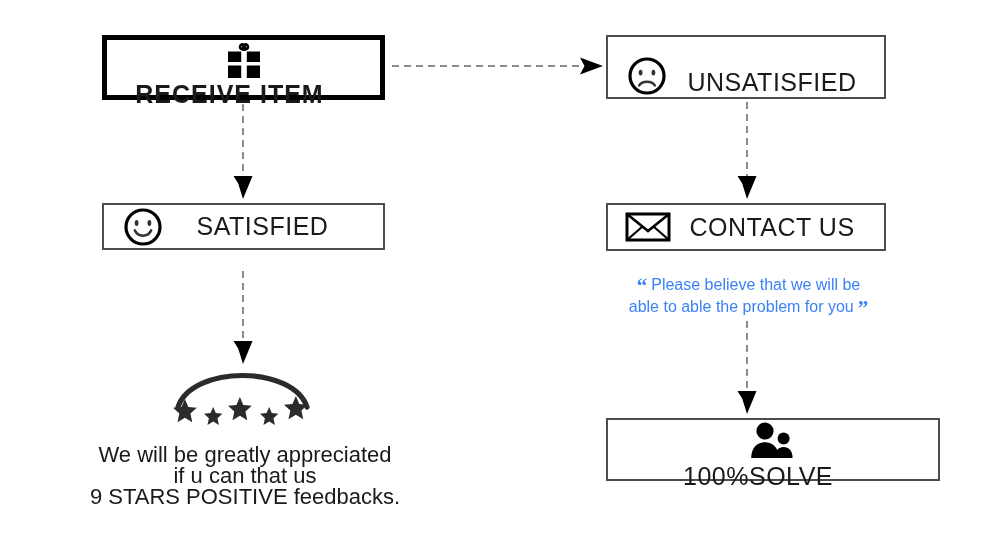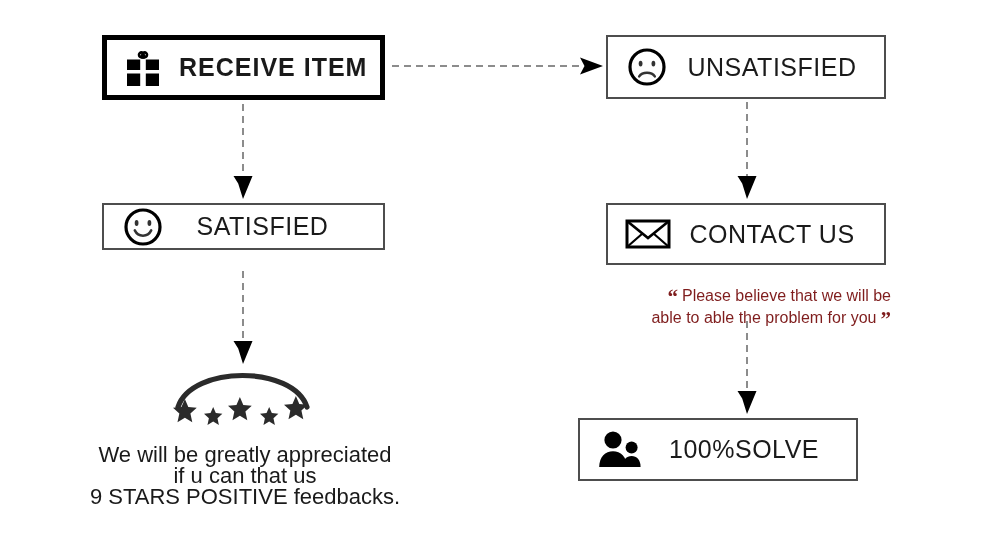--- a/index.html
+++ b/index.html
@@ -32,25 +32,25 @@
   .node .lbl{
     flex:1 1 auto;
     text-align:center;
     white-space:nowrap;
     letter-spacing:0.5px;
   }
   .node.thick .lbl{font-weight:700;font-size:25px;letter-spacing:1px;}
   .node.thin .lbl{font-weight:400;font-size:25px;letter-spacing:0.5px;}
 
   
-  #box-receive{left:102px;top:35px;width:283px;height:65px;}
-  #box-unsatisfied{left:606px;top:35px;width:280px;height:64px;}
+  #box-receive{left:102px;top:35px;width:283px;height:65px;flex-direction:column;}
+  #box-unsatisfied{left:606px;top:35px;width:280px;height:64px;align-items:flex-end;}
   #box-satisfied{left:102px;top:203px;width:283px;height:47px;}
-  #box-contact{left:606px;top:203px;width:280px;height:62px;}
-  #box-solve{left:578px;top:418px;width:280px;height:63px;}
+  #box-contact{left:606px;top:203px;width:280px;height:48px;}
+  #box-solve{left:606px;top:418px;width:334px;height:63px;flex-direction:column;}
 
   #box-receive .ico{width:72px;}
   #box-unsatisfied .ico{width:78px;}
   #box-satisfied .ico{width:78px;}
   #box-contact .ico{width:80px;}
   #box-solve .ico{width:82px;}
 
   #box-receive .lbl{padding-right:28px;}
   #box-unsatisfied .lbl{padding-right:26px;}
   #box-satisfied .lbl{padding-right:40px;}
@@ -78,23 +78,23 @@
     font-size:22px;
     line-height:21px;
     color:#1a1a1a;
     white-space:nowrap;
   }
   #stars-caption{left:70px;top:444px;width:350px;}
   #stars-caption div{display:block;}
 
   #contact-quote{
     position:absolute;
-    left:606px;top:285px;width:285px;
-    text-align:right;
-    font-size:16px;line-height:22px;color:#7f1d1d;
+    left:606px;top:274px;width:285px;
+    text-align:center;
+    font-size:16px;line-height:22px;color:#3b82f6;
   }
   #contact-quote .qline{display:block;white-space:nowrap;}
   .qmark{
     font-family:"Liberation Serif", serif;
     font-weight:700;
     font-size:21px;
     line-height:0;
     position:relative;
     top:3px;
   }

